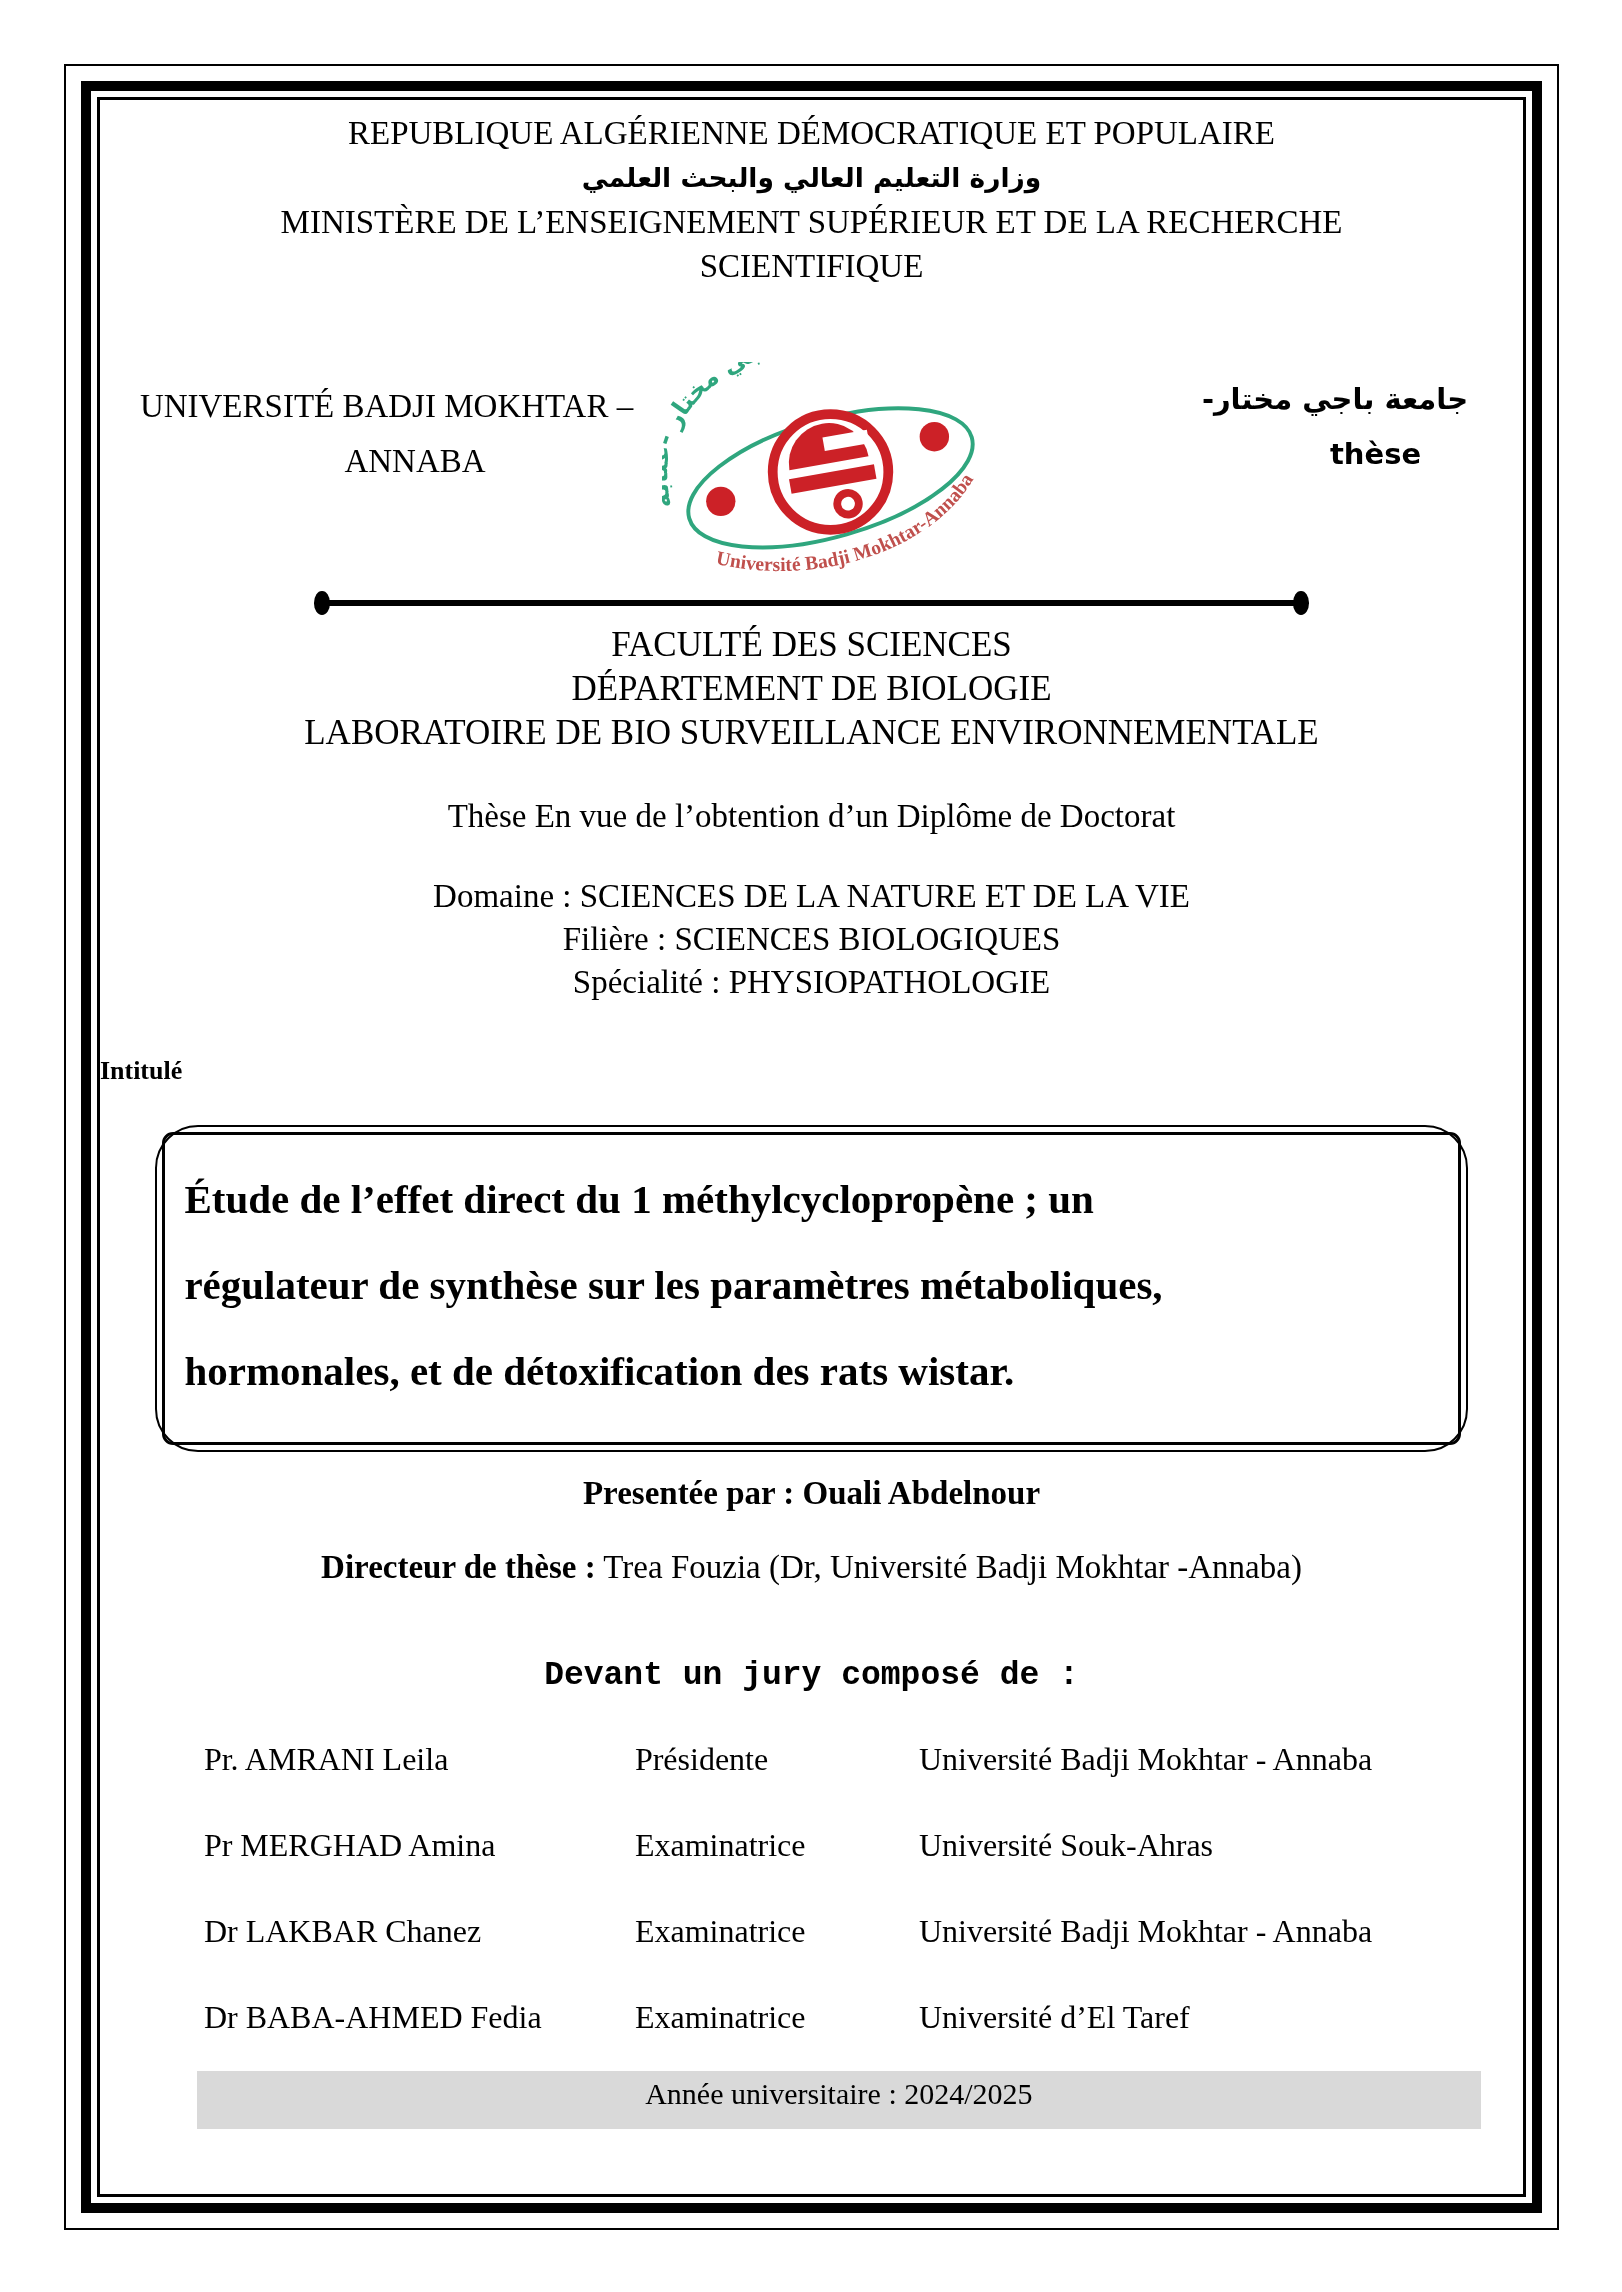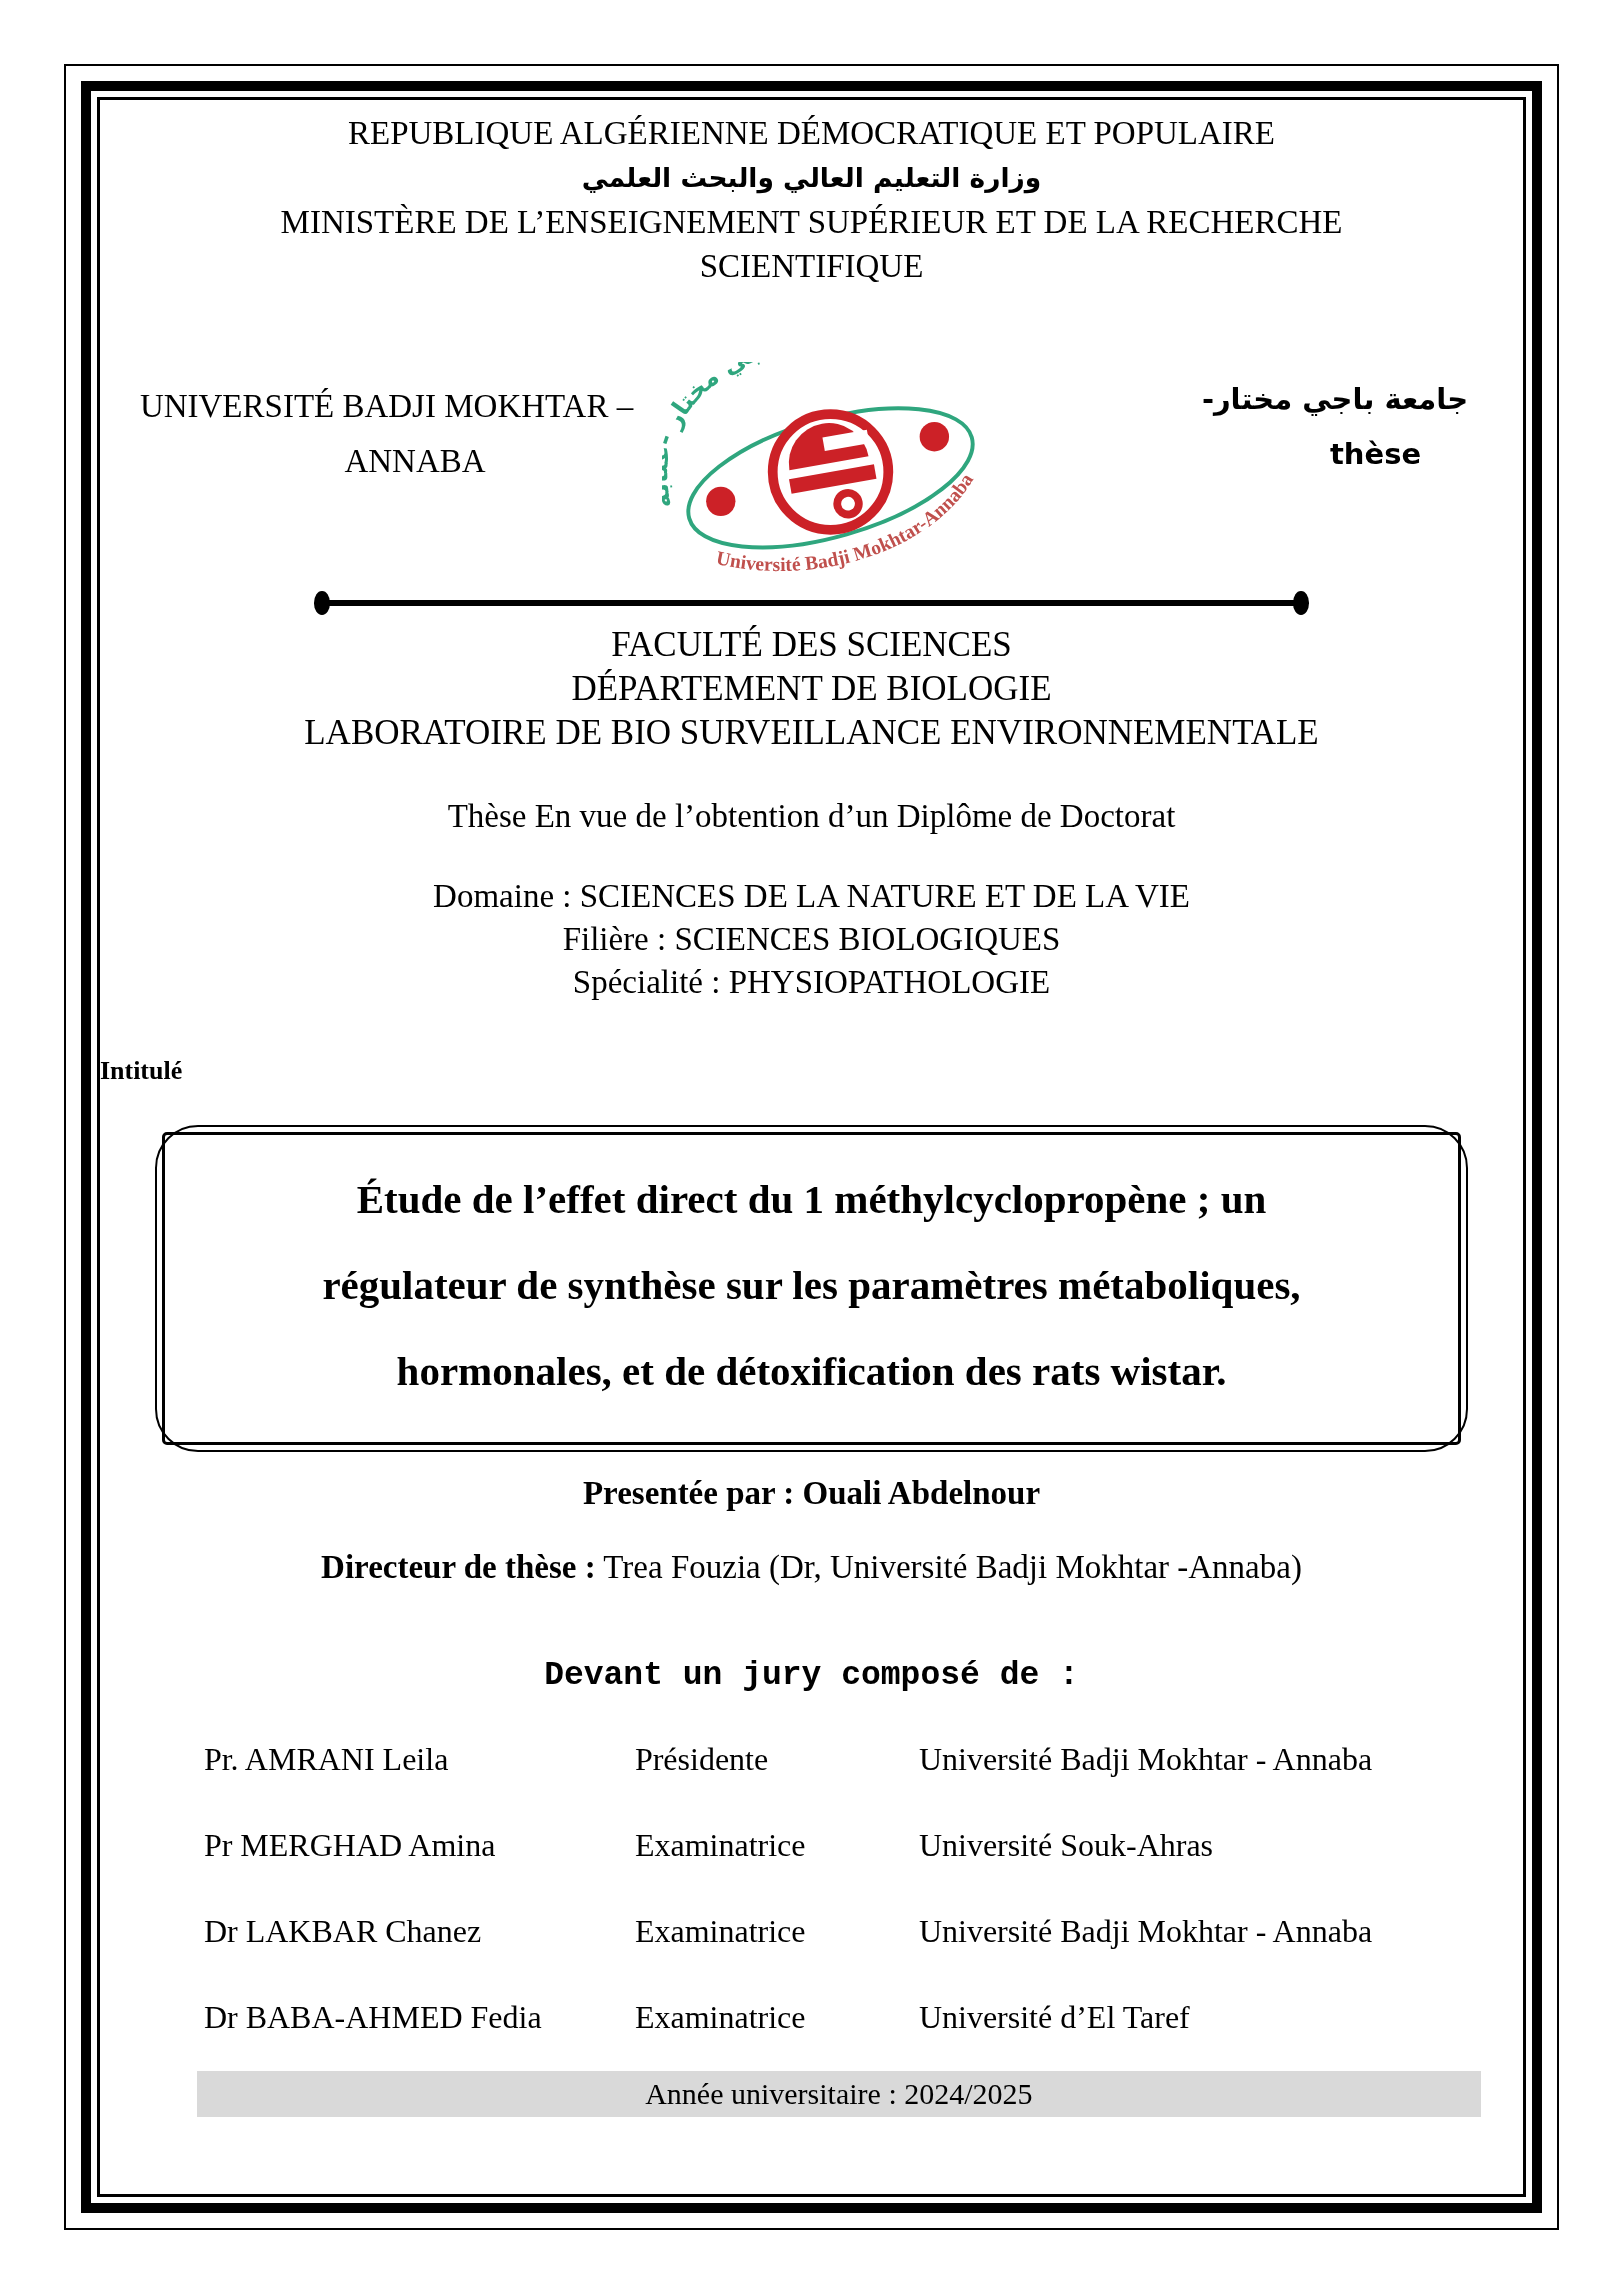--- a/index.html
+++ b/index.html
@@ -40,34 +40,34 @@
   .sep-dot { width: 15.7px; height: 23.5px; background: #000; border-radius: 50%; flex: 0 0 auto; }
   .sep-line { flex: 1 1 auto; height: 5.9px; background: #000; margin: 0 -2.9px; }
 
   .institution { margin-top: 7.8px; }
   .thesis-purpose { margin-top: 39px; font-size: 33px; line-height: 44px; text-align: center; }
   .spec-block { margin-top: 37px; }
   .spec-block div { font-size: 33px; line-height: 43px; text-align: center; }
   .intitule { margin-top: 45px; font-weight: bold; font-size: 26px; line-height: 43px; }
 
   .title-box { margin: 33px 55px 0; border: 2.9px solid #000; border-radius: 43px; padding: 4.9px; }
-  .title-box-inner { border: 3.9px solid #000; border-radius: 5px; padding: 21.6px 19.6px 27.4px; text-align: center; }
+  .title-box-inner { border: 3.9px solid #000; border-radius: 11px; padding: 21.6px 19.6px 27.4px; }
   .title-line { font-weight: bold; font-size: 41px; line-height: 86px; white-space: nowrap; }
 
   .presentee { margin-top: 19.6px; font-weight: bold; font-size: 33px; line-height: 44px; text-align: center; }
   .directeur { margin-top: 30px; font-size: 33px; line-height: 44px; text-align: center; }
   .directeur .lbl { font-weight: bold; }
   .jury-heading { margin-top: 65px; font-weight: bold; font-size: 33px; line-height: 44px; text-align: center; font-family: Liberation Mono, monospace; }
 
   .jury { margin: 39px 39px 0 104px; }
   .jury-row { display: grid; grid-template-columns: 431px 284px auto; font-size: 32px; line-height: 44px; margin-bottom: 42px; }
   .jury-row:last-child { margin-bottom: 0; }
 
   .year-bar {
-    margin: 32px 0 0 97px; width: 1284px; height: 46px;
+    margin: 32px 0 0 97px; width: 1284px; height: 58px;
     background: #d9d9d9; text-align: center;
     font-size: 30px; line-height: 46px;
   }
 </style>
 </head>
 <body>
 
 <div class="frame-outer">
   <div class="frame-mid">
     <div class="frame-inner">

